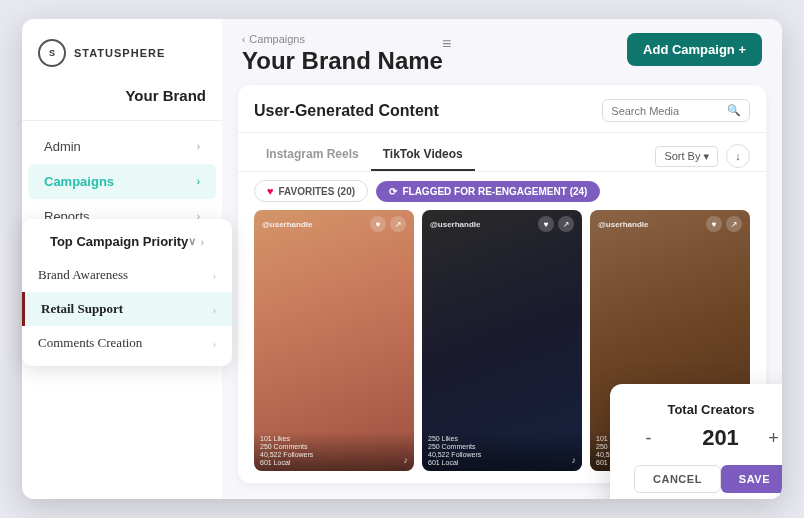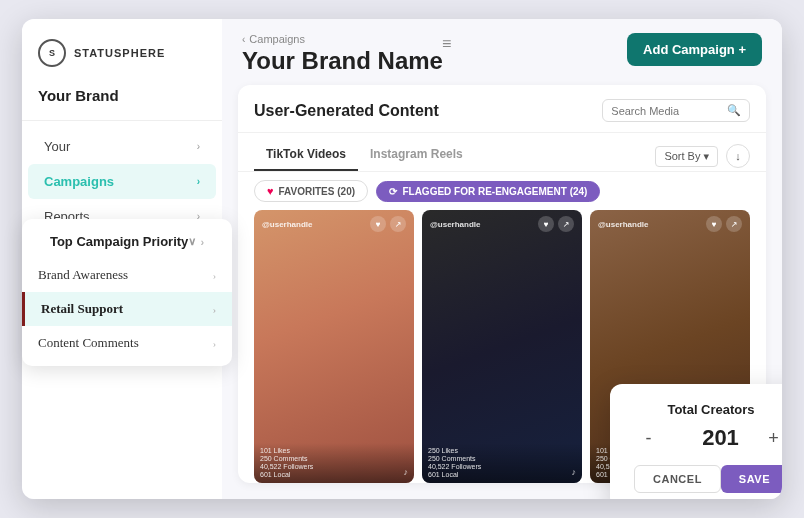--- a/index.html
+++ b/index.html
@@ -59,20 +59,21 @@
       font-weight: 700;
       color: #333;
       letter-spacing: 1px;
       text-transform: uppercase;
     }
     .brand-name {
       padding: 4px 16px 16px;
       font-size: 15px;
       font-weight: 700;
       color: #222;
+      text-align: right;
     }
     .sidebar-divider {
       height: 1px;
       background: #eee;
       margin: 0 0 8px;
     }
     .sidebar-nav-item {
       display: flex;
       align-items: center;
       justify-content: space-between;
@@ -308,21 +309,21 @@
       background: #7c5cbf;
       border-color: #7c5cbf;
       color: #fff;
     }
     .pill-heart { color: #e05; font-size: 11px; }
 
     
     .media-grid {
       display: flex;
       gap: 8px;
-      padding: 0 16px 0;
+      padding: 0 16px 12px;
       flex: 1;
       overflow: hidden;
     }
     .media-card {
       flex: 1;
       background: #ccc;
       border-radius: 8px;
       overflow: hidden;
       position: relative;
       min-height: 140px;
@@ -461,21 +462,21 @@
     <div class="sidebar-logo">
       <div class="logo-icon">
         <span>S</span>
       </div>
       <span class="logo-text">STATUSPHERE</span>
     </div>
     <div class="brand-name">Your Brand</div>
     <div class="sidebar-divider"></div>
 
     <div class="sidebar-nav-item">
-      <span>Your</span>
+      <span>Admin</span>
       <span class="chevron">›</span>
     </div>
     <div class="sidebar-nav-item active">
       <span>Campaigns</span>
       <span class="chevron">›</span>
     </div>
     <div class="sidebar-nav-item">
       <span>Reports</span>
       <span class="chevron">›</span>
     </div>
@@ -490,21 +491,21 @@
       </div>
       <div class="dropdown-item">
         <span>Brand Awareness</span>
         <span class="chevron-right">›</span>
       </div>
       <div class="dropdown-item active">
         <span>Retail Support</span>
         <span class="chevron-right">›</span>
       </div>
       <div class="dropdown-item">
-        <span>Content Comments</span>
+        <span>Comments Creation</span>
         <span class="chevron-right">›</span>
       </div>
     </div>
   </div>
 
   <div class="main-content">
     <div class="main-header">
       <div>
         <div class="breadcrumb">
           <span style="font-size:10px;">‹</span>
@@ -521,22 +522,22 @@
       <div class="content-card-header">
         <span class="ugc-title">User-Generated Content</span>
         <div class="search-box">
           <input type="text" placeholder="Search Media" style="">
           <span class="search-icon">🔍</span>
         </div>
       </div>
 
       <div class="tabs-row">
         <div class="tabs-left">
+          <div class="tab">Instagram Reels</div>
           <div class="tab active">TikTok Videos</div>
-          <div class="tab">Instagram Reels</div>
         </div>
         <div class="tabs-right">
           <button class="sort-btn">
             <span>Sort By</span>
             <span>▾</span>
           </button>
           <div class="download-icon-btn">
             <span>↓</span>
           </div>
         </div>

